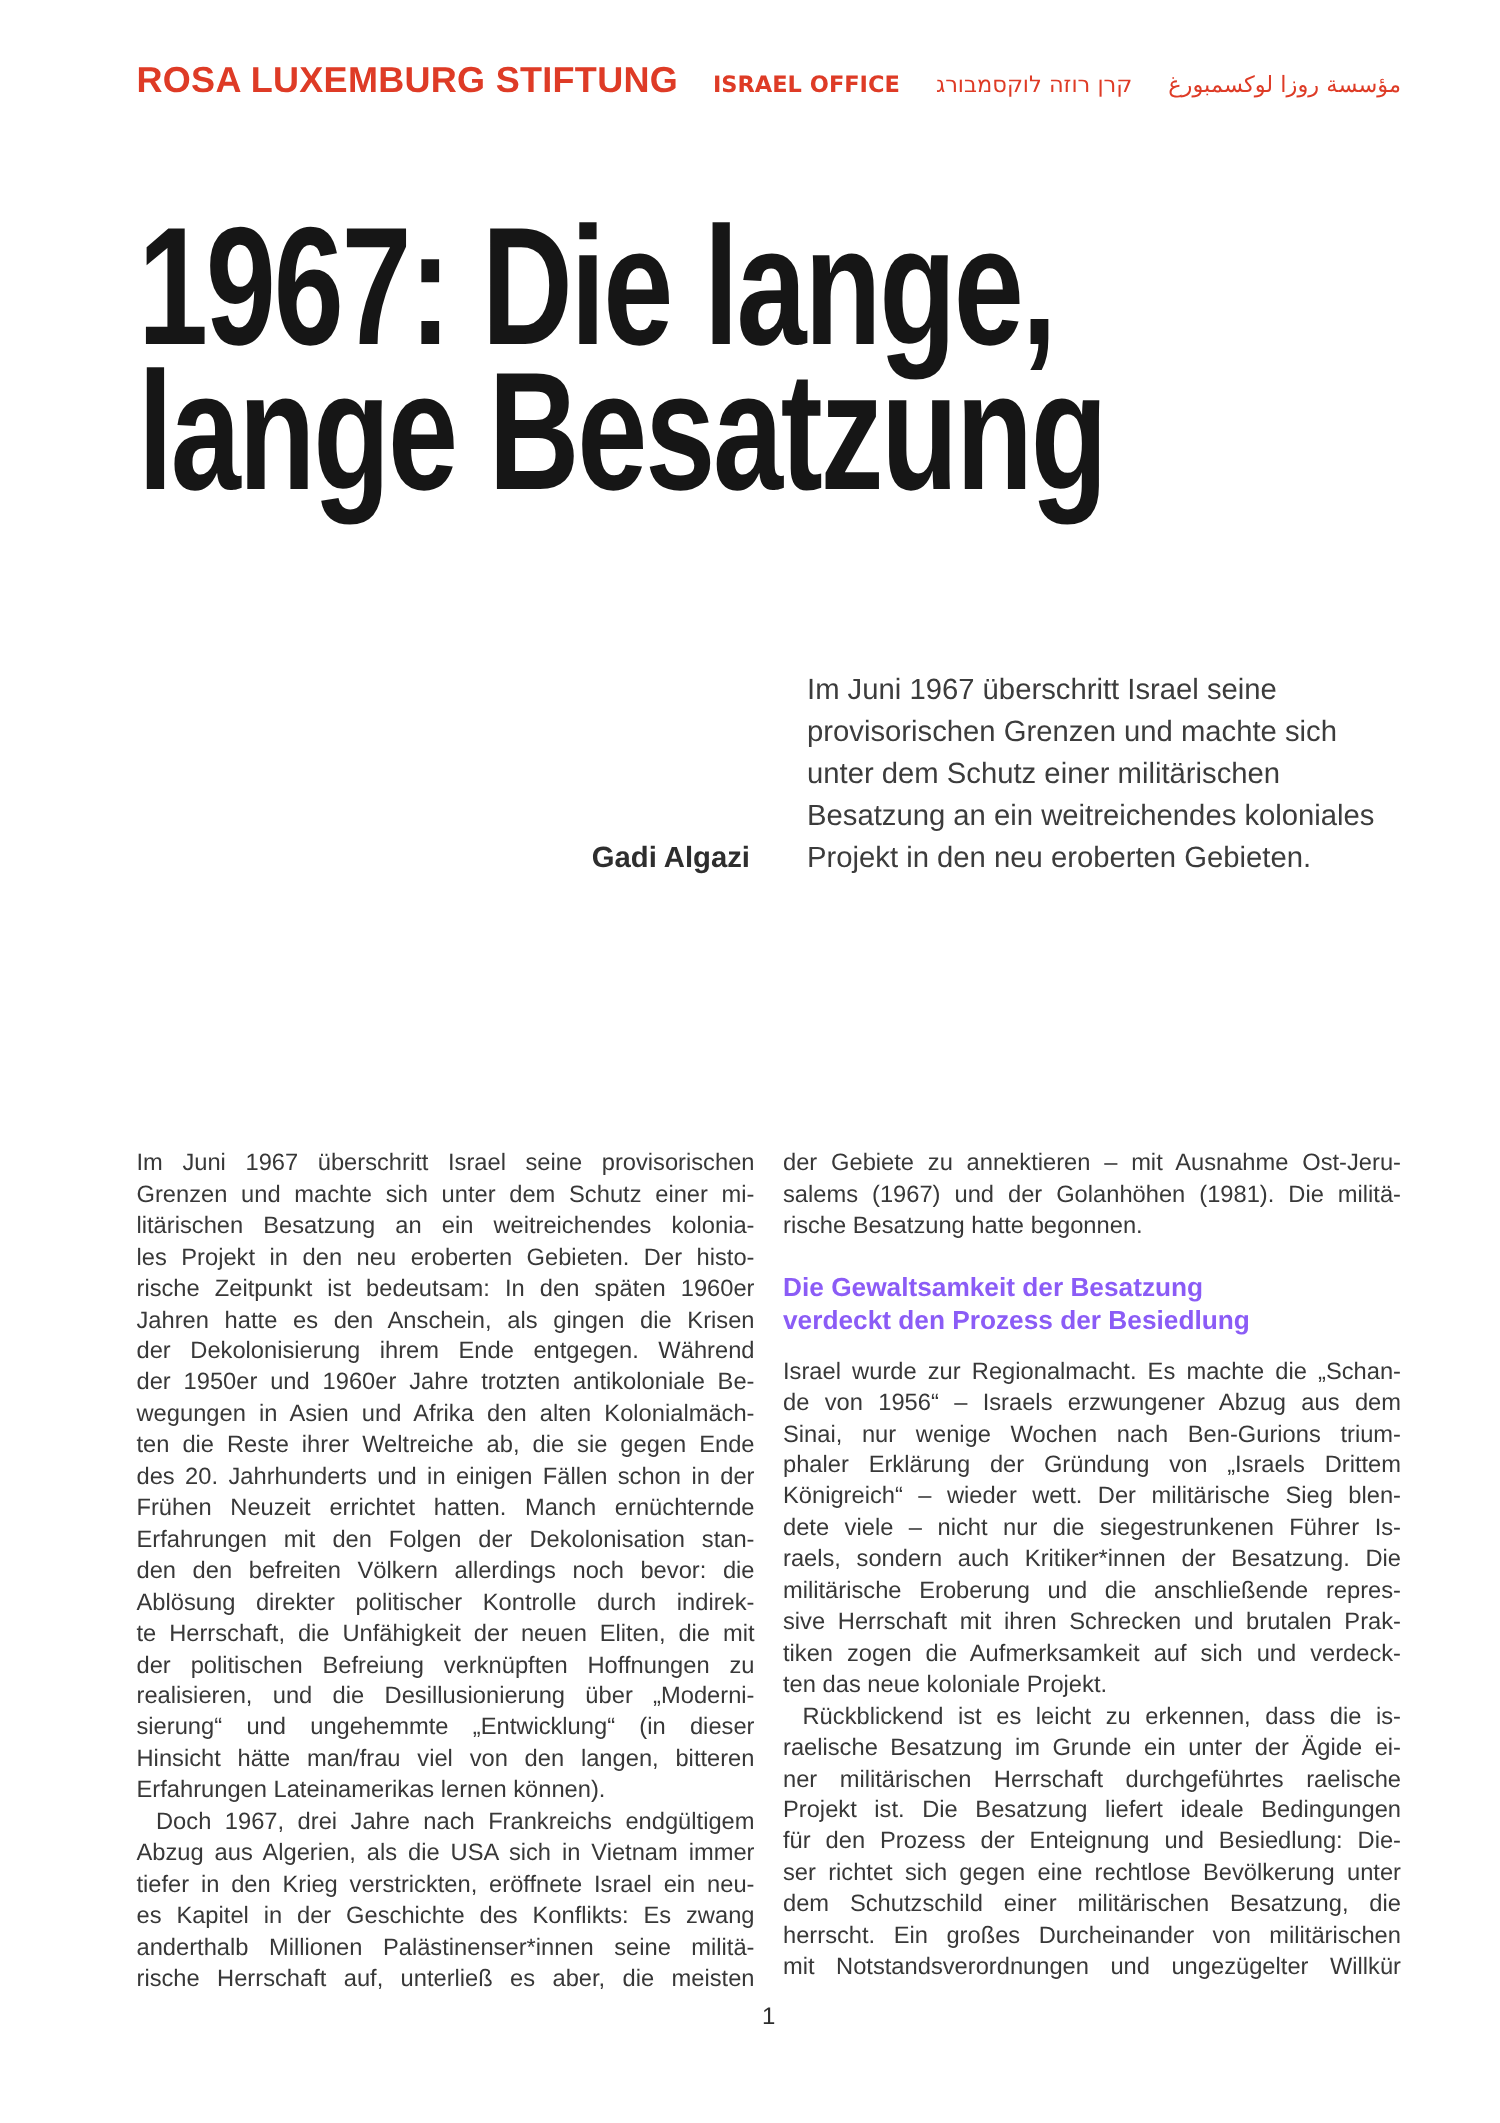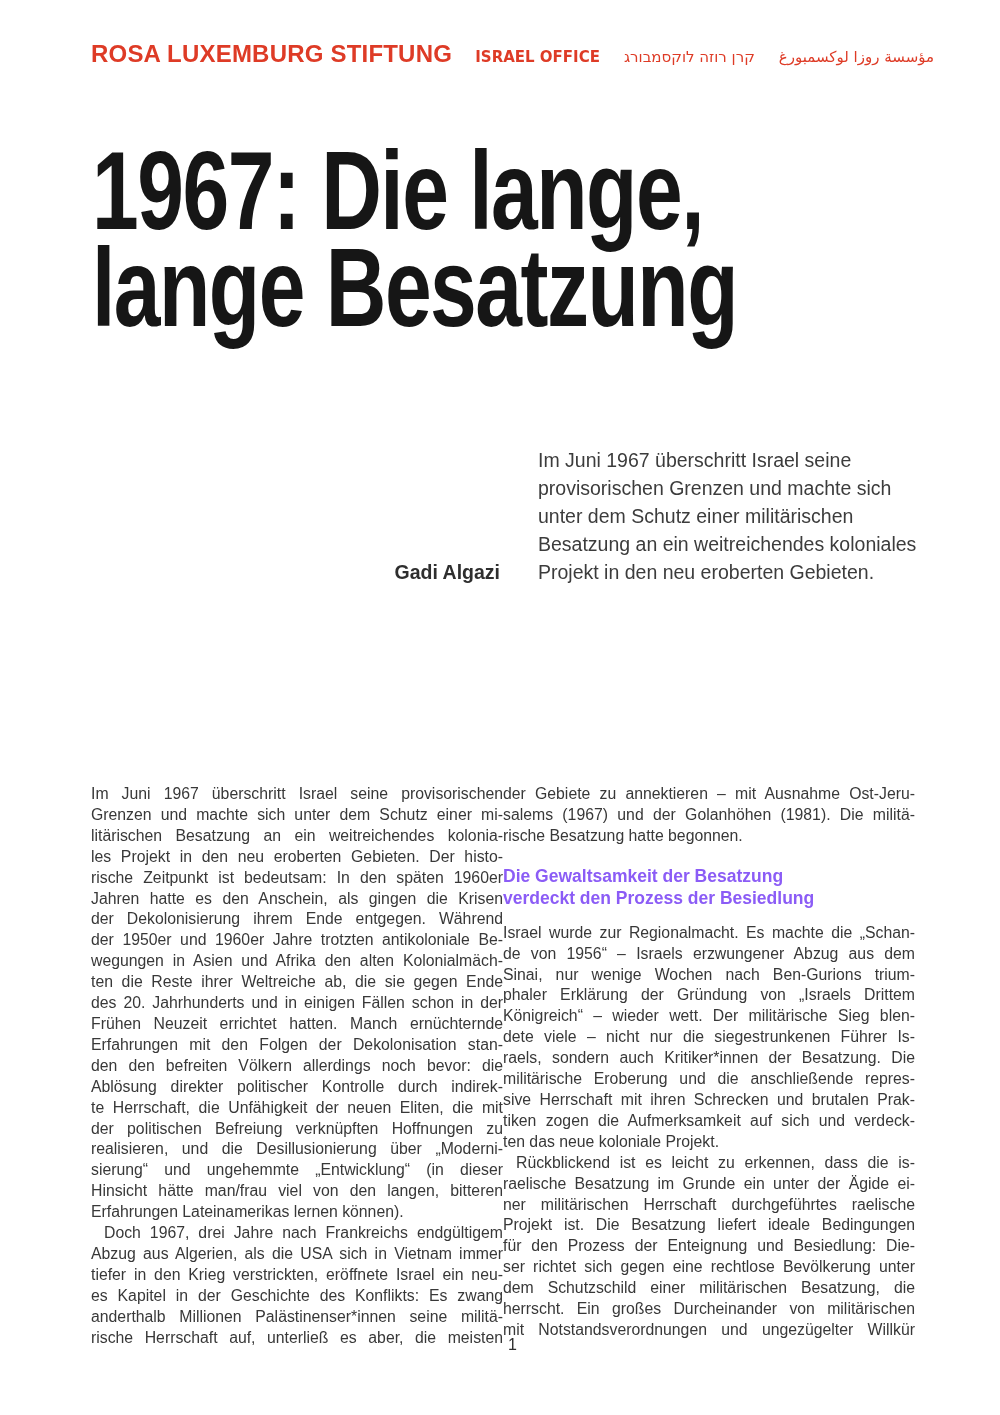--- a/index.html
+++ b/index.html
@@ -47,22 +47,22 @@
     width:409px; text-align:right; flex:none;
     font-weight:bold; font-size:19.5px; line-height:28px; color:#2e2e2e;
   }
   .lead {
     width:412px; flex:none;
     font-size:19.5px; line-height:28px; color:#3c3c3c;
   }
 
   
   .columns {
-    position:absolute; left:91px; top:784px; width:843px;
-    display:flex; 
+    position:absolute; left:91px; top:766px; width:843px;
+    display:flex; gap:19px;
   }
   .col { width:412px; flex:none; font-size:15.8px; line-height:20.9px; color:#383838; }
   .para { margin:0; }
   .para .line.just { text-align:justify; text-align-last:justify; -moz-text-align-last:justify; }
   .para.indent .line:first-child { text-indent:13px; }
   .subhead {
     font-weight:bold; font-size:17.5px; line-height:22px; color:#8b5cf6;
     margin:18px 0 14px 0;
   }
 

